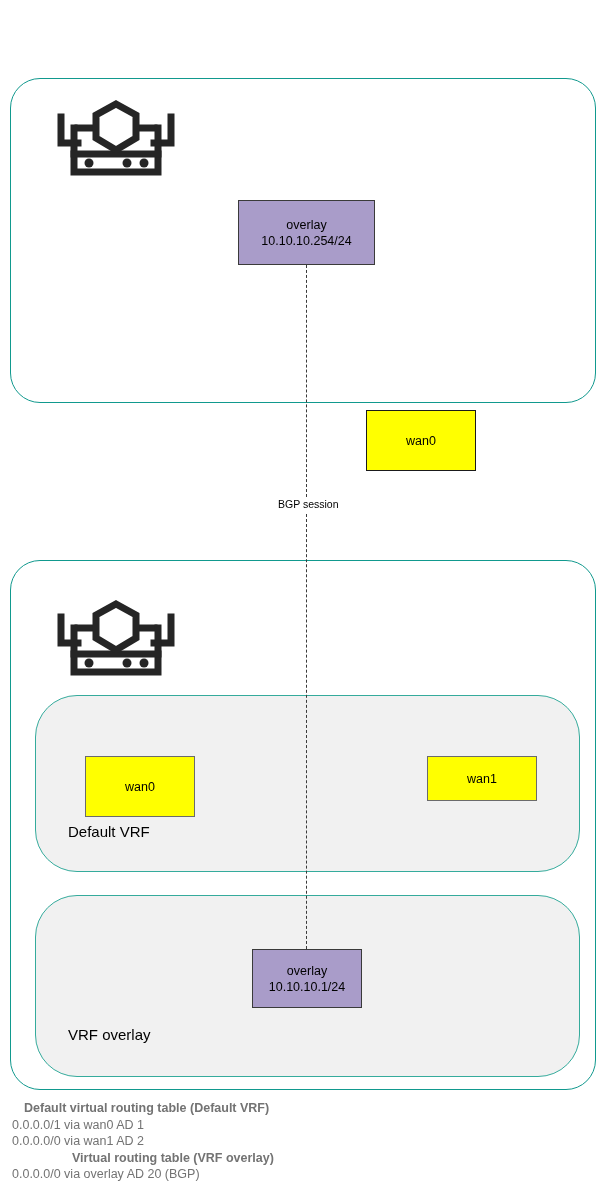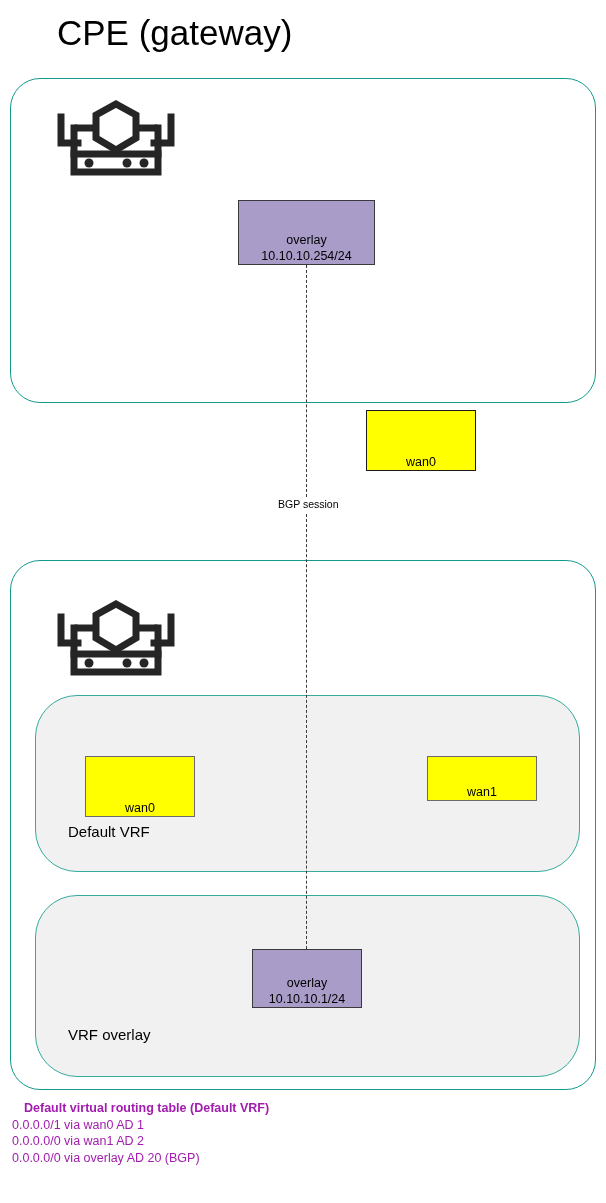--- a/index.html
+++ b/index.html
@@ -73,21 +73,21 @@
   #router-icon-gateway { left: 52px; top: 98px; }
   #router-icon-cpe     { left: 52px; top: 598px; }
 
   
   .iface-box {
     position: absolute;
     box-sizing: border-box;
     display: flex;
     flex-direction: column;
     align-items: center;
-    justify-content: flex-end;
+    justify-content: center;
     text-align: center;
     font-size: 12.5px;
     line-height: 16px;
     color: #000000;
     z-index: 5;
   }
   .iface-wan {
     background: #ffff00;
     border: 1.6px solid #1a1a1a;
     margin-top: 44px;
@@ -130,40 +130,39 @@
   }
 
   
   #routing-tables {
     position: absolute;
     left: 12px;
     top: 1100px;
     width: 420px;
     font-size: 12.5px;
     line-height: 16.5px;
-    color: #a21caf;
+    color: #737373;
   }
   #routing-tables .rt-heading {
     font-weight: bold;
     display: block;
     white-space: nowrap;
   }
   #routing-tables .rt-heading.indent-1 { padding-left: 12px; }
   #routing-tables .rt-heading.indent-2 { padding-left: 60px; }
   #routing-tables .rt-route {
     display: block;
     white-space: nowrap;
   }
 </style>
 </head>
 <body>
 
 <div id="canvas">
 
-  <div class="big-title" id="title-gateway">CPE (gateway)</div>
 
   <div class="device-box" id="cpe-gateway-box"></div>
 
   <div class="router-icon" id="router-icon-gateway">
     <svg viewBox="0 0 128 90" width="128" height="90" aria-hidden="true">
       <g fill="none" stroke="#252525" stroke-width="7" stroke-linecap="square" stroke-linejoin="miter">
 
         <path d="M9,19 L9,45 L26,45"></path>
 
         <path d="M119,19 L119,45 L102,45"></path>
@@ -237,16 +236,17 @@
 
   <div class="iface-box iface-overlay" id="overlay-cpe">
     <span class="iface-line">overlay</span>
     <span class="iface-line">10.10.10.1/24</span>
   </div>
 
   <div id="routing-tables">
     <span class="rt-heading indent-1">Default virtual routing table (Default VRF)</span>
     <span class="rt-route">0.0.0.0/1 via wan0 AD 1</span>
     <span class="rt-route">0.0.0.0/0 via wan1 AD 2</span>
+    <span class="rt-heading indent-2">Virtual routing table (VRF overlay)</span>
     <span class="rt-route">0.0.0.0/0 via overlay AD 20 (BGP)</span>
   </div>
 
 </div>
 
 </body></html>

